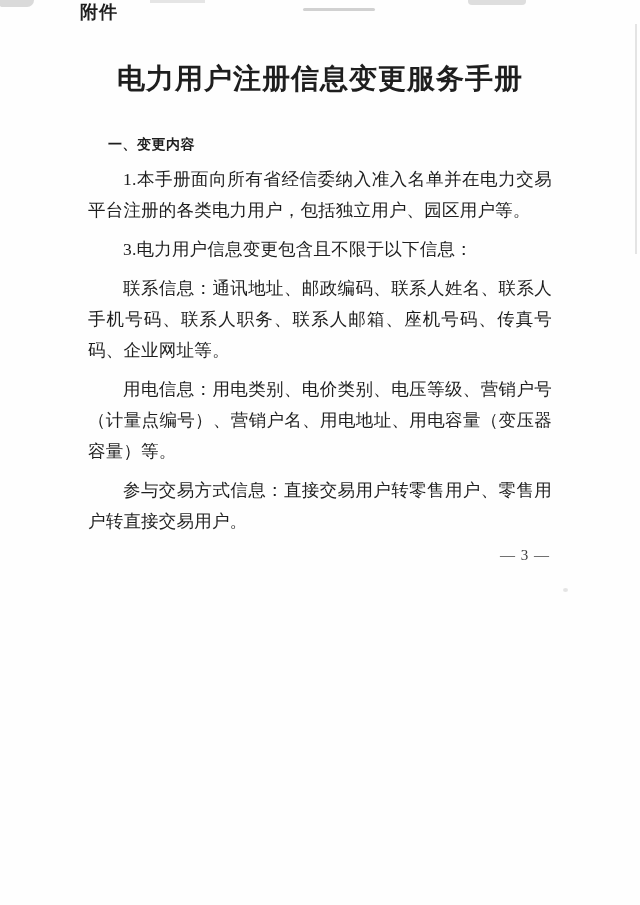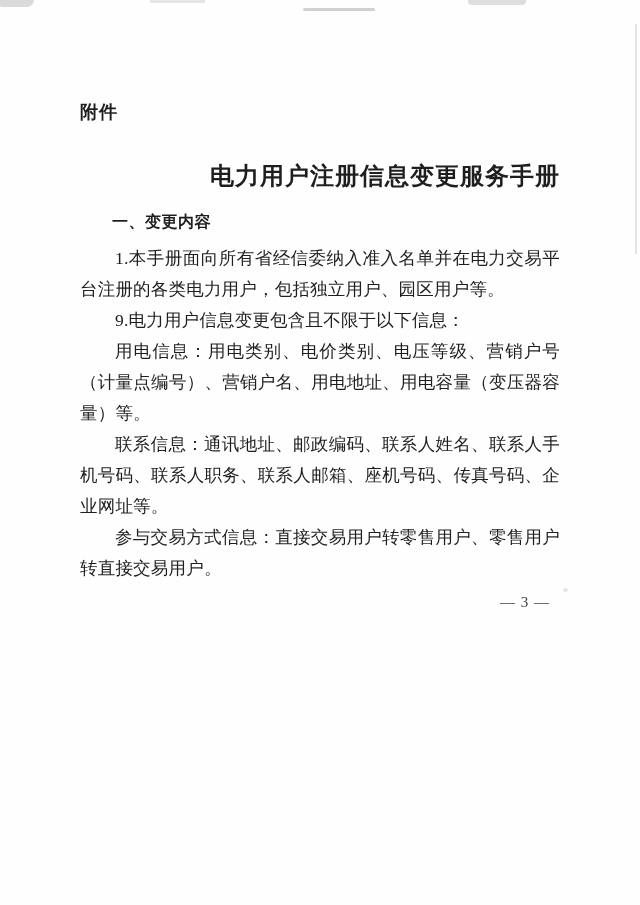--- a/index.html
+++ b/index.html
@@ -19,41 +19,40 @@
   .smudge-a { top: 0; left: 0; width: 34px; height: 7px; background: #b5b5b5; opacity: .5; border-radius: 0 0 8px 2px; }
   .smudge-b { top: 8px; left: 303px; width: 72px; height: 3px; background: #bdbdbd; opacity: .7; border-radius: 2px; }
   .smudge-c { top: 0; left: 468px; width: 58px; height: 5px; background: #c8c8c8; opacity: .6; border-radius: 0 0 4px 4px; }
   .smudge-d { top: 0; left: 150px; width: 55px; height: 3px; background: #dedede; opacity: .8; }
   .edge-line { top: 24px; right: 3px; width: 2px; height: 230px; background: #e4e4e4; }
   .speck { top: 588px; left: 563px; width: 5px; height: 4px; background: #d8d8d8; opacity: .7; border-radius: 50%; }
 
   .content { padding: 0 80px; box-sizing: border-box; }
 
   .attachment {
-    padding-top: 100px;
     font-size: 18px;
     font-weight: bold;
     letter-spacing: 1px;
   }
   .title {
     margin: 36px 0 0 0;
-    font-size: 24px;
+    font-size: 28px;
     font-weight: bold;
-    text-align: right;
+    text-align: center;
     letter-spacing: 1px;
   }
   .heading {
-    margin-top: 20px;
-    font-size: 16px;
+    margin-top: 38px;
+    font-size: 14px;
     font-weight: bold;
     text-indent: 2em;
     letter-spacing: .5px;
   }
   p.body-par {
-    margin: 0;
+    margin: 8px;
     font-size: 17.5px;
     line-height: 31px;
     text-align: justify;
     text-indent: 2em;
     letter-spacing: .2px;
   }
   p.body-par.first { margin-top: 10px; }
 
   .pagenum {
     margin-top: 10px;
@@ -77,20 +76,20 @@
   <div class="artifact speck"></div>
 
   <div class="content">
     <div class="attachment">附件</div>
 
     <h1 class="title">电力用户注册信息变更服务手册</h1>
 
     <div class="heading">一、变更内容</div>
 
     <p class="body-par first">1.本手册面向所有省经信委纳入准入名单并在电力交易平台注册的各类电力用户，包括独立用户、园区用户等。</p>
-    <p class="body-par">9.电力用户信息变更包含且不限于以下信息：</p>
+    <p class="body-par">3.电力用户信息变更包含且不限于以下信息：</p>
+    <p class="body-par">联系信息：通讯地址、邮政编码、联系人姓名、联系人手机号码、联系人职务、联系人邮箱、座机号码、传真号码、企业网址等。</p>
     <p class="body-par">用电信息：用电类别、电价类别、电压等级、营销户号（计量点编号）、营销户名、用电地址、用电容量（变压器容量）等。</p>
-    <p class="body-par">联系信息：通讯地址、邮政编码、联系人姓名、联系人手机号码、联系人职务、联系人邮箱、座机号码、传真号码、企业网址等。</p>
     <p class="body-par">参与交易方式信息：直接交易用户转零售用户、零售用户转直接交易用户。</p>
 
     <div class="pagenum">— 3 —</div>
   </div>
 </div>
 
 </body></html>

